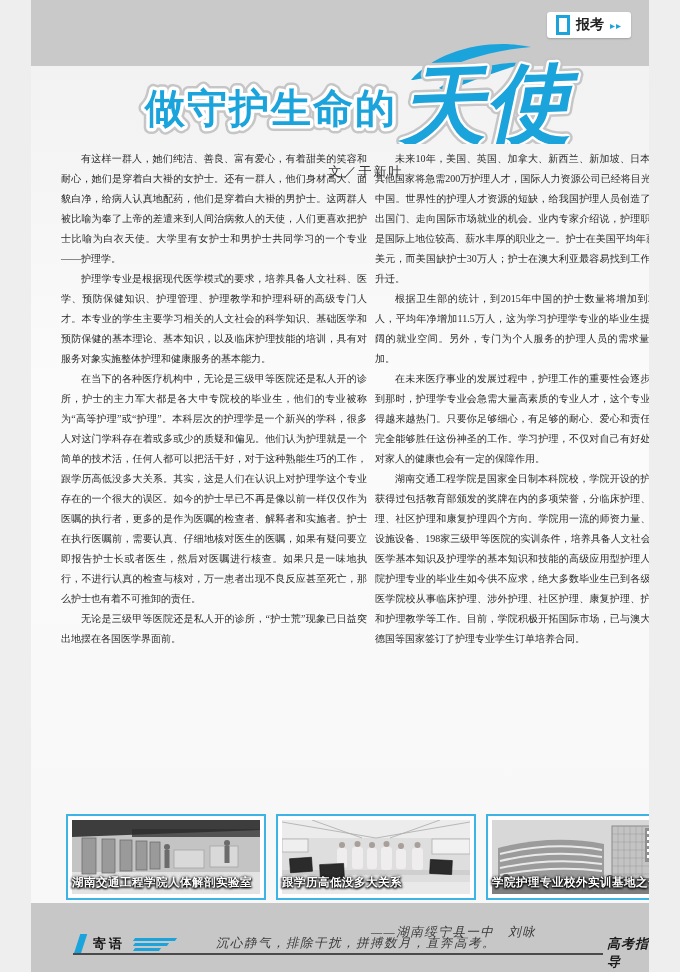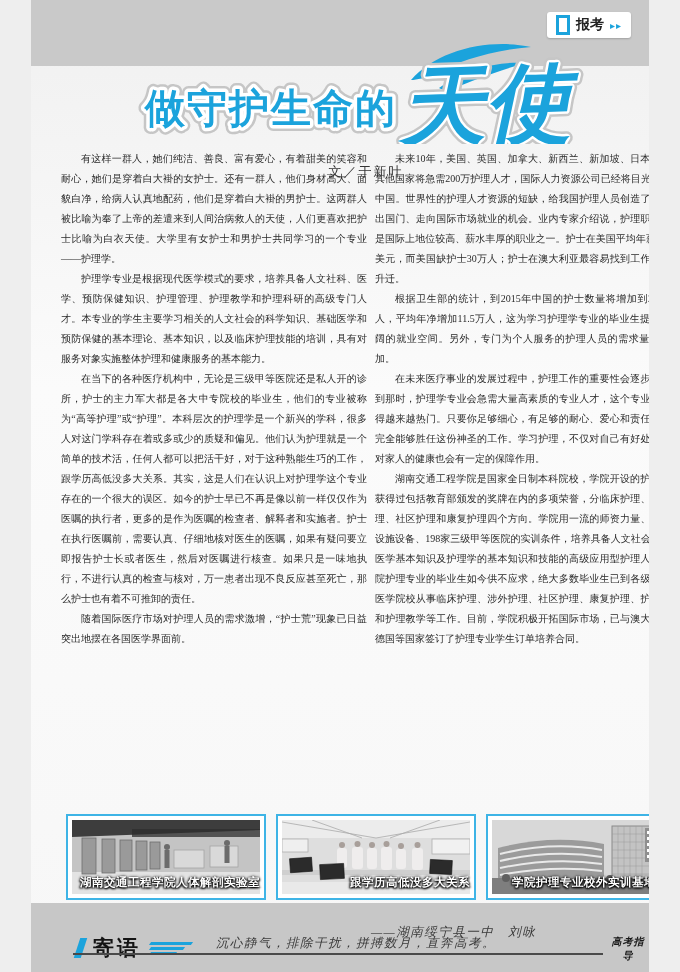--- a/index.html
+++ b/index.html
@@ -23,42 +23,42 @@
   .col-right{left:344px;}
   .para{margin:0;text-indent:2em;font-size:10px;line-height:20px;text-align:justify;
         color:#2a2a2a;}
   .editor-attr{margin:2px 4px 0 0;font-size:13.2px;line-height:20.3px;font-weight:bold;
         color:#222;text-align:right;}
   
   .photos{position:absolute;left:35px;top:814px;display:flex;gap:10px;}
   .photo-frame{position:relative;width:200px;height:86px;box-sizing:border-box;
         background:#fff;border:2px solid #3eb4e6;padding:4px;}
   .photo-frame svg{display:block;width:188px;height:74px;background:#cdcdcd;}
-  .caption{position:absolute;left:4px;right:4px;bottom:8px;text-align:right;color:#fff;
+  .caption{position:absolute;left:4px;right:4px;bottom:8px;text-align:left;color:#fff;
         font-weight:bold;font-size:11.5px;letter-spacing:.5px;
         text-shadow:0 0 3px #000,1px 1px 2px #000,-1px 1px 2px #000;}
   
   .footer-band{position:absolute;left:0;top:903px;width:680px;height:69px;background:#c7c7c7;}
   .quote{position:absolute;left:185px;top:905px;font-style:italic;font-size:12.5px;
         color:#3a3a3a;letter-spacing:1.5px;margin-top:30px;}
   .quote-attr{position:absolute;left:340px;top:924px;font-style:italic;font-size:12.5px;
         color:#3a3a3a;letter-spacing:1.5px;}
   .jiyu{position:absolute;left:46px;top:934px;display:flex;align-items:center;}
   .jiyu-slash{width:7px;height:20px;background:#1ba3dc;transform:skewX(-18deg);margin-right:9px;}
-  .jiyu-label{font-weight:bold;font-size:21px;color:#141414;letter-spacing:3px;
+  .jiyu-label{font-weight:bold;font-size:13px;color:#141414;letter-spacing:3px;
         font-family:"Liberation Sans","DejaVu Sans",sans-serif;text-align:right;}
   .stripes{display:flex;flex-direction:column;gap:2px;margin-left:9px;}
   .stripes i{display:block;height:3px;background:#1ba3dc;transform:skewX(-35deg);}
   .stripes i:nth-child(1){width:42px;}
   .stripes i:nth-child(2){width:34px;}
   .stripes i:nth-child(3){width:26px;}
   .footer-rule{position:absolute;left:42px;top:953px;width:530px;height:2px;background:#4a4a4a;}
   .gk-logo{position:absolute;left:576px;top:935px;font-weight:bold;font-style:italic;
-        font-size:10px;color:#1a1a1a;font-family:"Liberation Sans","DejaVu Sans",sans-serif;
-        letter-spacing:1px;text-align:center;}
+        font-size:13px;color:#1a1a1a;font-family:"Liberation Sans","DejaVu Sans",sans-serif;
+        letter-spacing:1px;}
   .page-num{position:absolute;left:638px;top:927px;width:26px;height:26px;background:#fff;
         border:3px solid #000;border-radius:5px;display:flex;align-items:center;justify-content:center;
         font-weight:bold;font-size:15px;color:#ec4899;box-shadow:2px 2px 0 #8f8f8f;
         font-family:"Liberation Sans","DejaVu Sans",sans-serif;}
 </style>
 </head>
 <body>
 
 <div class="page">
 
@@ -86,21 +86,21 @@
       </g>
     </g>
   </svg>
 
   <div class="byline">文／于新叶</div>
 
   <div class="col col-left">
     <p class="para">有这样一群人，她们纯洁、善良、富有爱心，有着甜美的笑容和耐心，她们是穿着白大褂的女护士。还有一群人，他们身材高大、面貌白净，给病人认真地配药，他们是穿着白大褂的男护士。这两群人被比喻为奉了上帝的差遣来到人间治病救人的天使，人们更喜欢把护士比喻为白衣天使。大学里有女护士和男护士共同学习的一个专业——护理学。</p>
     <p class="para">护理学专业是根据现代医学模式的要求，培养具备人文社科、医学、预防保健知识、护理管理、护理教学和护理科研的高级专门人才。本专业的学生主要学习相关的人文社会的科学知识、基础医学和预防保健的基本理论、基本知识，以及临床护理技能的培训，具有对服务对象实施整体护理和健康服务的基本能力。</p>
     <p class="para">在当下的各种医疗机构中，无论是三级甲等医院还是私人开的诊所，护士的主力军大都是各大中专院校的毕业生，他们的专业被称为“高等护理”或“护理”。本科层次的护理学是一个新兴的学科，很多人对这门学科存在着或多或少的质疑和偏见。他们认为护理就是一个简单的技术活，任何人都可以把活干好，对于这种熟能生巧的工作，跟学历高低没多大关系。其实，这是人们在认识上对护理学这个专业存在的一个很大的误区。如今的护士早已不再是像以前一样仅仅作为医嘱的执行者，更多的是作为医嘱的检查者、解释者和实施者。护士在执行医嘱前，需要认真、仔细地核对医生的医嘱，如果有疑问要立即报告护士长或者医生，然后对医嘱进行核查。如果只是一味地执行，不进行认真的检查与核对，万一患者出现不良反应甚至死亡，那么护士也有着不可推卸的责任。</p>
-    <p class="para">随着国际医疗市场对护理人员的需求激增，“护士荒”现象已日益突出地摆在各国医学界面前。</p>
+    <p class="para">无论是三级甲等医院还是私人开的诊所，“护士荒”现象已日益突出地摆在各国医学界面前。</p>
   </div>
 
   <div class="col col-right">
     <p class="para">未来10年，美国、英国、加拿大、新西兰、新加坡、日本及全球其他国家将急需200万护理人才，国际人力资源公司已经将目光瞄准了中国。世界性的护理人才资源的短缺，给我国护理人员创造了更多迈出国门、走向国际市场就业的机会。业内专家介绍说，护理职业一直是国际上地位较高、薪水丰厚的职业之一。护士在美国平均年薪达5万美元，而美国缺护士30万人；护士在澳大利亚最容易找到工作或获得升迁。</p>
     <p class="para">根据卫生部的统计，到2015年中国的护士数量将增加到232.3万人，平均年净增加11.5万人，这为学习护理学专业的毕业生提供了广阔的就业空间。另外，专门为个人服务的护理人员的需求量也将增加。</p>
     <p class="para">在未来医疗事业的发展过程中，护理工作的重要性会逐步增高。到那时，护理学专业会急需大量高素质的专业人才，这个专业也会变得越来越热门。只要你足够细心，有足够的耐心、爱心和责任心，就完全能够胜任这份神圣的工作。学习护理，不仅对自己有好处，而且对家人的健康也会有一定的保障作用。</p>
     <p class="para">湖南交通工程学院是国家全日制本科院校，学院开设的护理专业获得过包括教育部颁发的奖牌在内的多项荣誉，分临床护理、涉外护理、社区护理和康复护理四个方向。学院用一流的师资力量、一流的设施设备、198家三级甲等医院的实训条件，培养具备人文社会科学、医学基本知识及护理学的基本知识和技能的高级应用型护理人才。该院护理专业的毕业生如今供不应求，绝大多数毕业生已到各级医院和医学院校从事临床护理、涉外护理、社区护理、康复护理、护理科研和护理教学等工作。目前，学院积极开拓国际市场，已与澳大利亚、德国等国家签订了护理专业学生订单培养合同。</p>
   </div>
 
   <div class="footer-band"></div>

